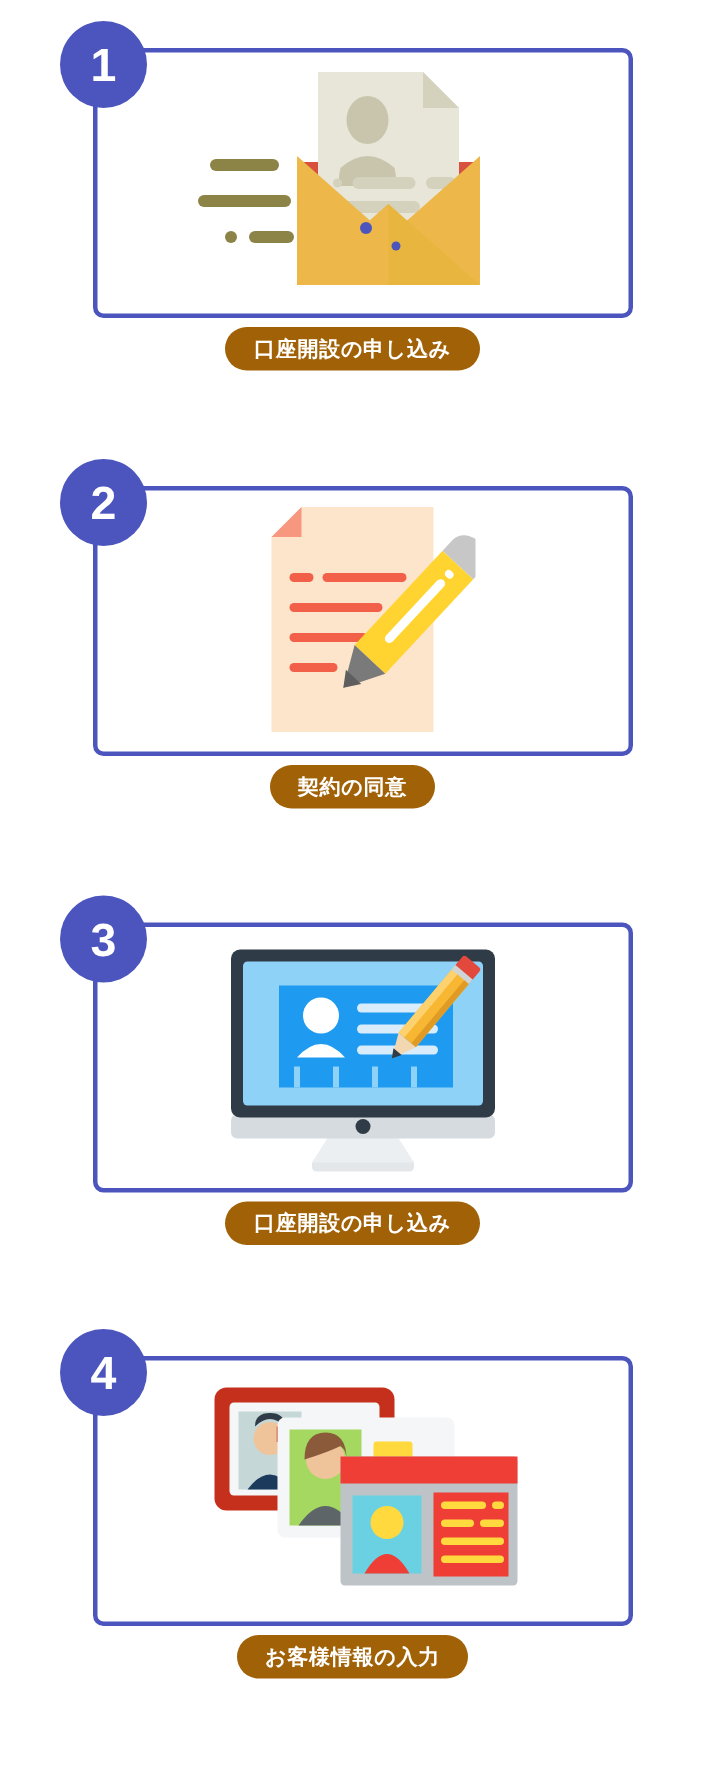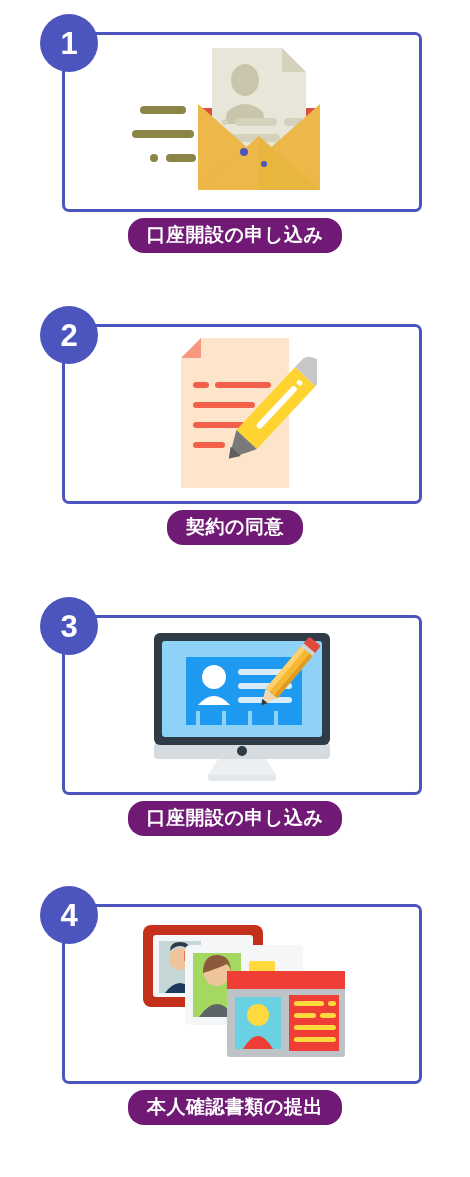--- a/index.html
+++ b/index.html
@@ -84,25 +84,25 @@
 
   .label-wrap {
     position: absolute;
     left: 0;
     width: 470px;
     top: 218px;
     display: flex;
     justify-content: center;
   }
   .label {
-    background: #701a75;
+    background: #a16207;
     color: #ffffff;
     border-radius: 16px;
     padding: 6px 19px 7px 19px;
-    font-size: 19px;
+    font-size: 14px;
     font-weight: bold;
     line-height: 1.15;
     white-space: nowrap;
     letter-spacing: 0.5px;
   }
 
   
   #step-1 { top: 0px; }
   #step-2 { top: 292px; }
   #step-3 { top: 583px; }
@@ -289,17 +289,17 @@
           <rect x="191" y="82" width="8" height="5" rx="2.5" fill="#ffd93d"></rect>
           <rect x="157" y="94" width="22" height="5" rx="2.5" fill="#ffd93d"></rect>
           <rect x="183" y="94" width="16" height="5" rx="2.5" fill="#ffd93d"></rect>
           <rect x="157" y="106" width="42" height="5" rx="2.5" fill="#ffd93d"></rect>
           <rect x="157" y="118" width="42" height="5" rx="2.5" fill="#ffd93d"></rect>
         </g>
       </svg>
     </div>
 
     <div class="label-wrap">
-      <div class="label">本人確認書類の提出</div>
+      <div class="label">お客様情報の入力</div>
     </div>
   </div>
 
 </div>
 
 </body></html>

